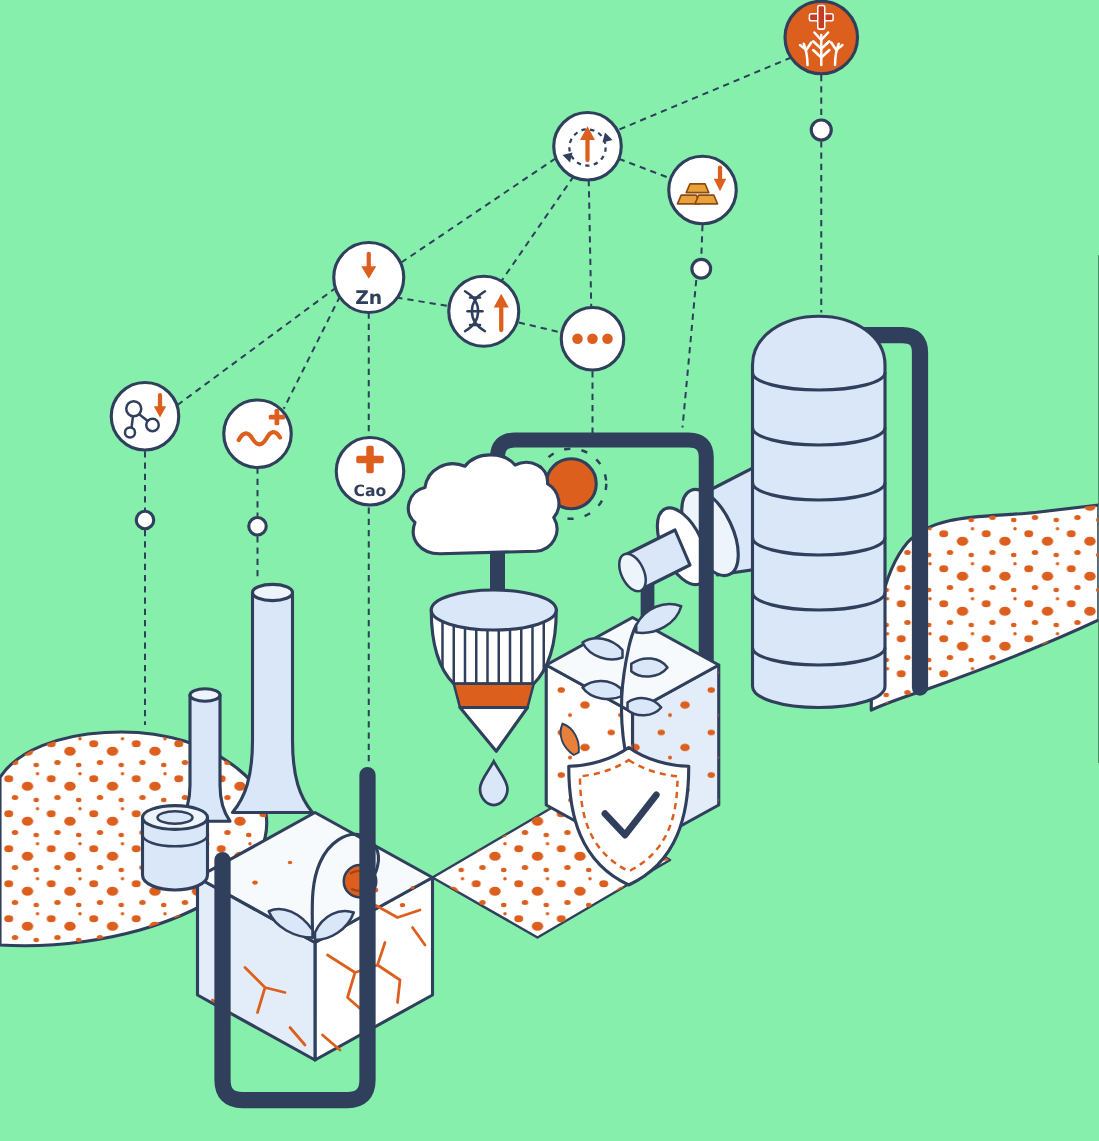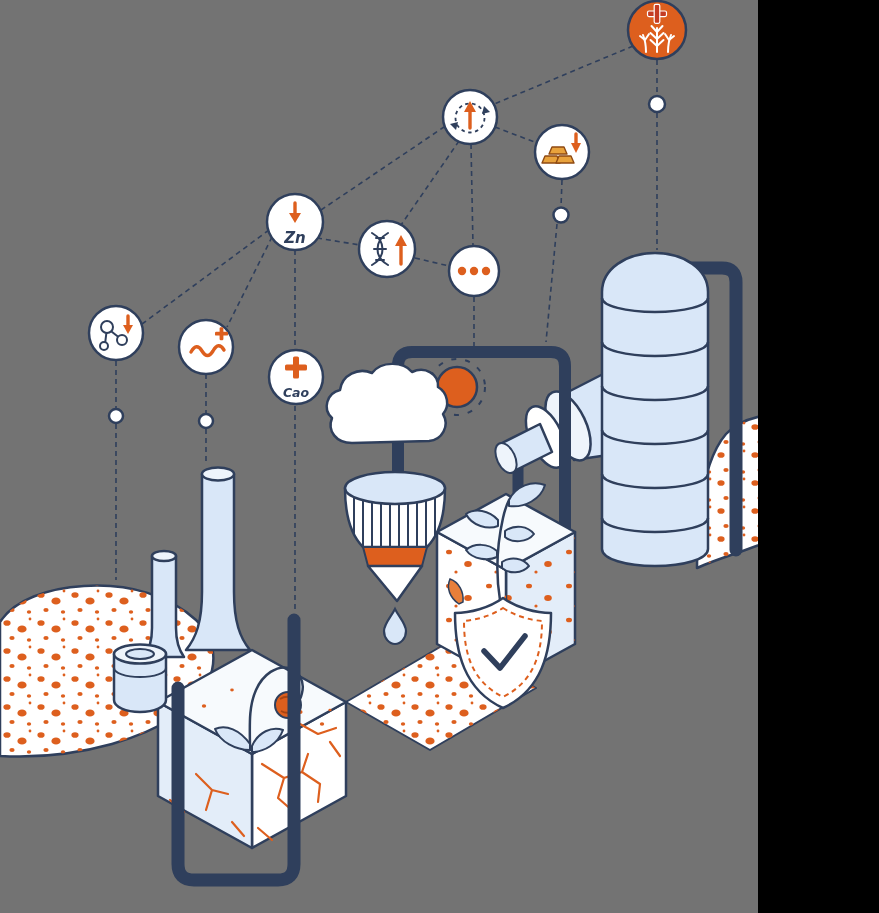--- a/index.html
+++ b/index.html
@@ -1,17 +1,17 @@
 <!DOCTYPE html>
 <html><head>
 <meta charset="utf-8">
 <style>
   html,body{margin:0;padding:0;background:#000;}
-  .stage{position:relative;width:758px;height:913px;overflow:hidden;background:#737373;
-         font-family:"DejaVu Sans",sans-serif;font-style:italic;}
+  .stage{position:relative;width:879px;height:913px;overflow:hidden;background:#86efac;
+         font-family:"DejaVu Sans",sans-serif;}
   svg{position:absolute;left:0;top:0;}
   .ln{stroke:#2f3f5c;stroke-width:1.6;stroke-dasharray:5 4;fill:none;}
   .node-c{fill:#ffffff;stroke:#2f3f5c;stroke-width:2.5;}
   .oarrow{stroke:#dd5f1e;stroke-width:3.4;stroke-linecap:round;}
   .ohead{fill:#dd5f1e;}
   .outline{stroke:#2f3f5c;stroke-width:2.5;stroke-linejoin:round;}
   .thin-outline{stroke:#2f3f5c;stroke-width:2;stroke-linejoin:round;}
   .pipe{stroke:#2f3f5c;fill:none;stroke-linecap:round;}
   .crack{stroke:#dd5f1e;stroke-width:2.2;fill:none;stroke-linecap:round;stroke-linejoin:round;}
   .node-label{fill:#2f3f5c;font-family:"DejaVu Sans",sans-serif;font-weight:bold;

